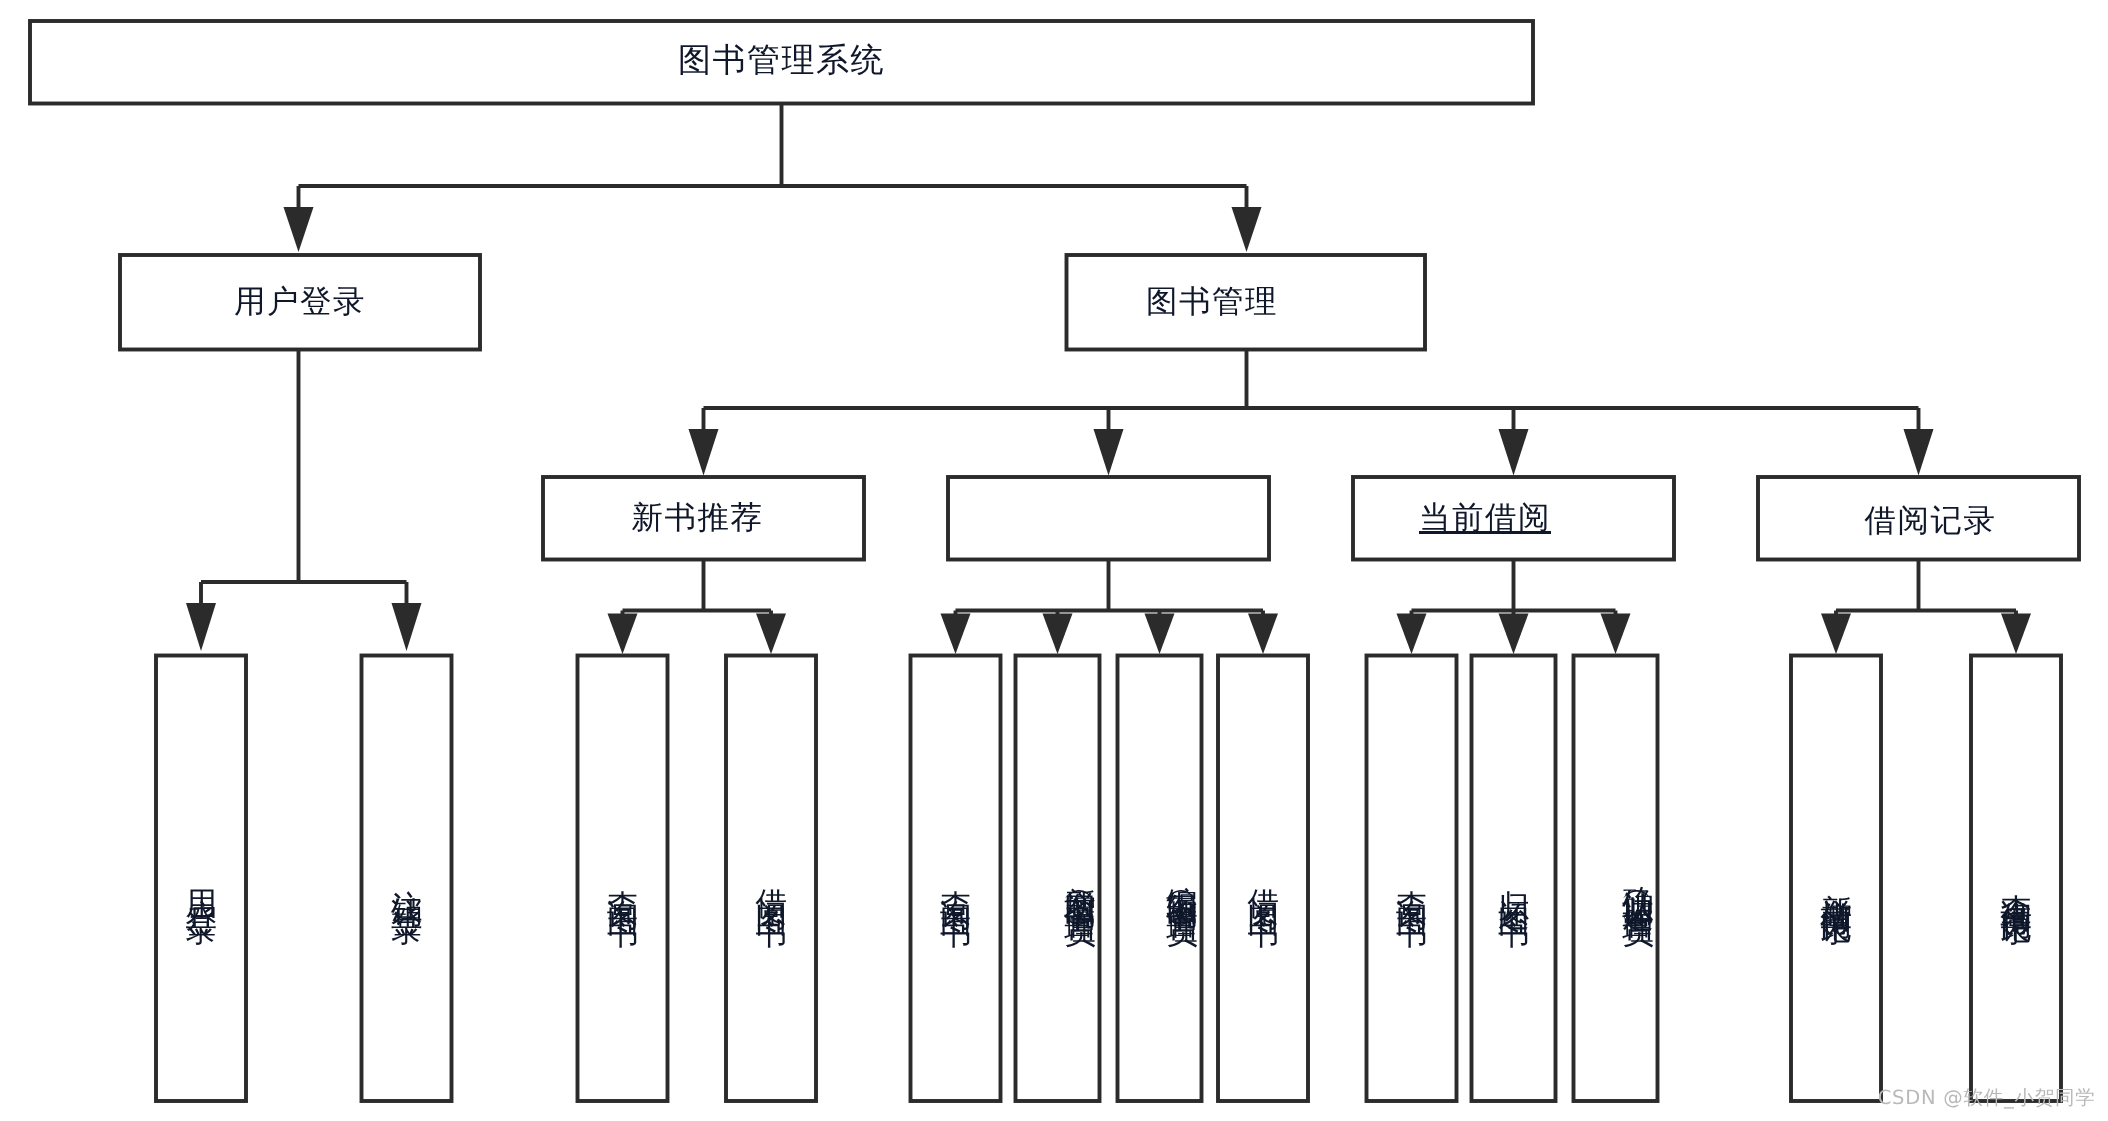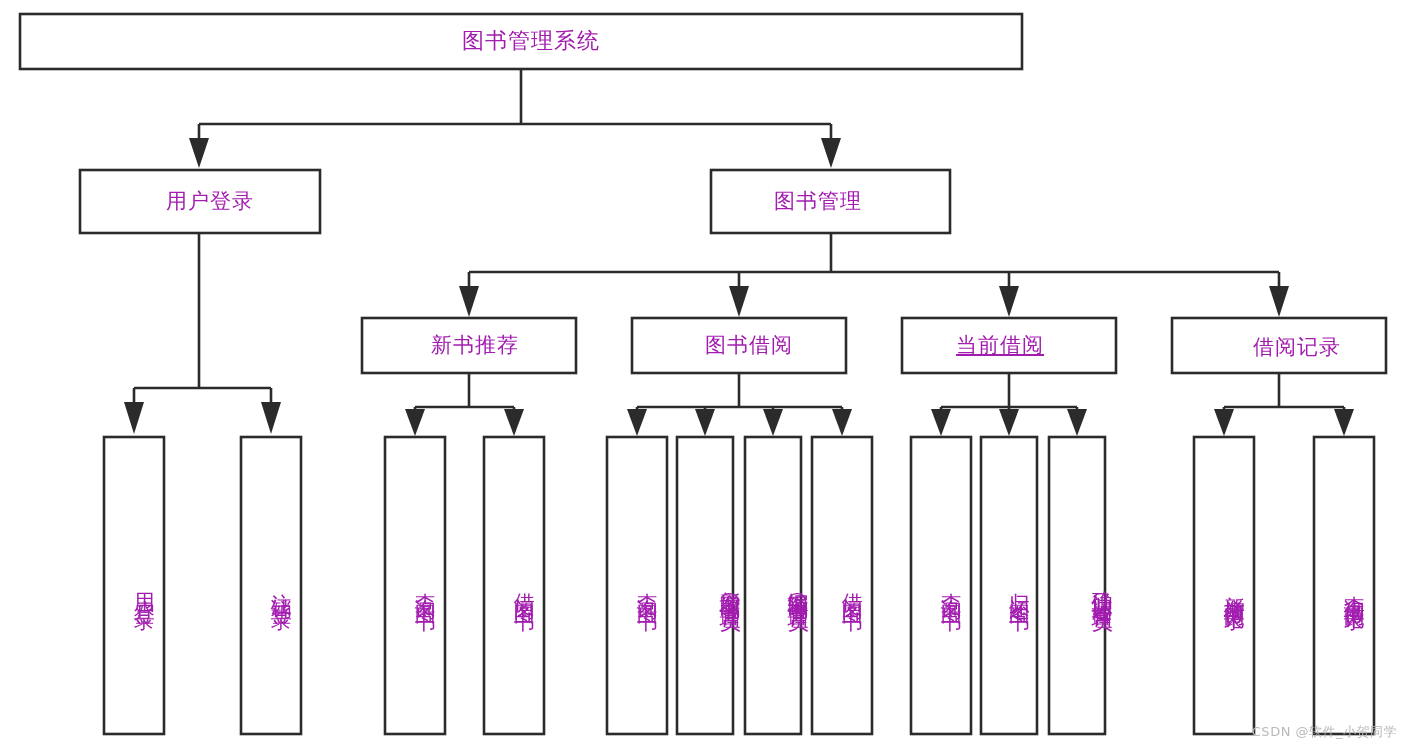--- a/index.html
+++ b/index.html
@@ -39,25 +39,24 @@
   }
   .arrow-head {
     fill: #2b2b2b;
     stroke: none;
   }
   .node-label {
     position: absolute;
     display: flex;
     align-items: center;
     justify-content: center;
-    color: #a21caf;
+    color: #0f172a;
     box-sizing: border-box;
     pointer-events: none;
     user-select: none;
-    margin-left: 10px;
   }
   .node-label.horizontal {
     font-size: 21px;
     letter-spacing: 1px;
     line-height: 1.2;
   }
   .node-label.vertical {
     writing-mode: vertical-rl;
     text-orientation: upright;
     font-size: 21px;
@@ -173,21 +172,20 @@
     <rect class="node-box" x="1314" y="437" width="60" height="297"></rect>
 
   </svg>
 
   <div class="node-label horizontal" style="left:20px; top:14px; width:1002px; height:55px; font-size:22px;">图书管理系统</div>
 
   <div class="node-label horizontal" style="left:80px; top:170px; width:240px; height:63px;">用户登录</div>
   <div class="node-label horizontal" style="left:711px; top:170px; width:194px; height:63px;">图书管理</div>
 
   <div class="node-label horizontal" style="left:362px; top:318px; width:206px; height:55px;">新书推荐</div>
-  <div class="node-label horizontal" style="left:632px; top:318px; width:214px; height:55px;">图书借阅</div>
   <div class="node-label horizontal" style="left:902px; top:318px; width:176px; height:55px;text-decoration:underline;">当前借阅</div>
   <div class="node-label horizontal" style="left:1180px; top:318px; width:214px; height:60px;">借阅记录</div>
 
   <div class="node-label vertical" style="left:104px; top:437px; width:60px; height:297px;">用户登录</div>
   <div class="node-label vertical" style="left:241px; top:437px; width:60px; height:297px;">注销登录</div>
 
   <div class="node-label vertical" style="left:385px; top:437px; width:60px; height:297px;">查询图书</div>
   <div class="node-label vertical" style="left:484px; top:437px; width:60px; height:297px;">借阅图书</div>
 
   <div class="node-label vertical" style="left:607px; top:437px; width:60px; height:297px;">查询图书</div>

